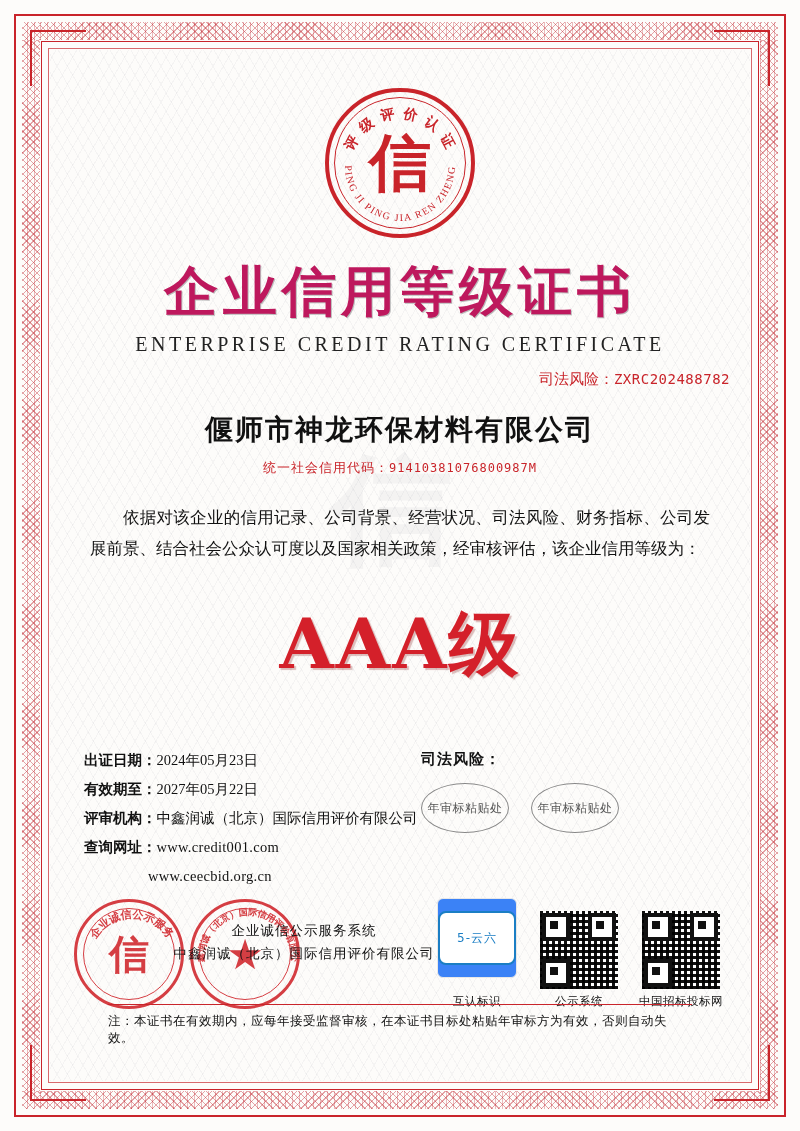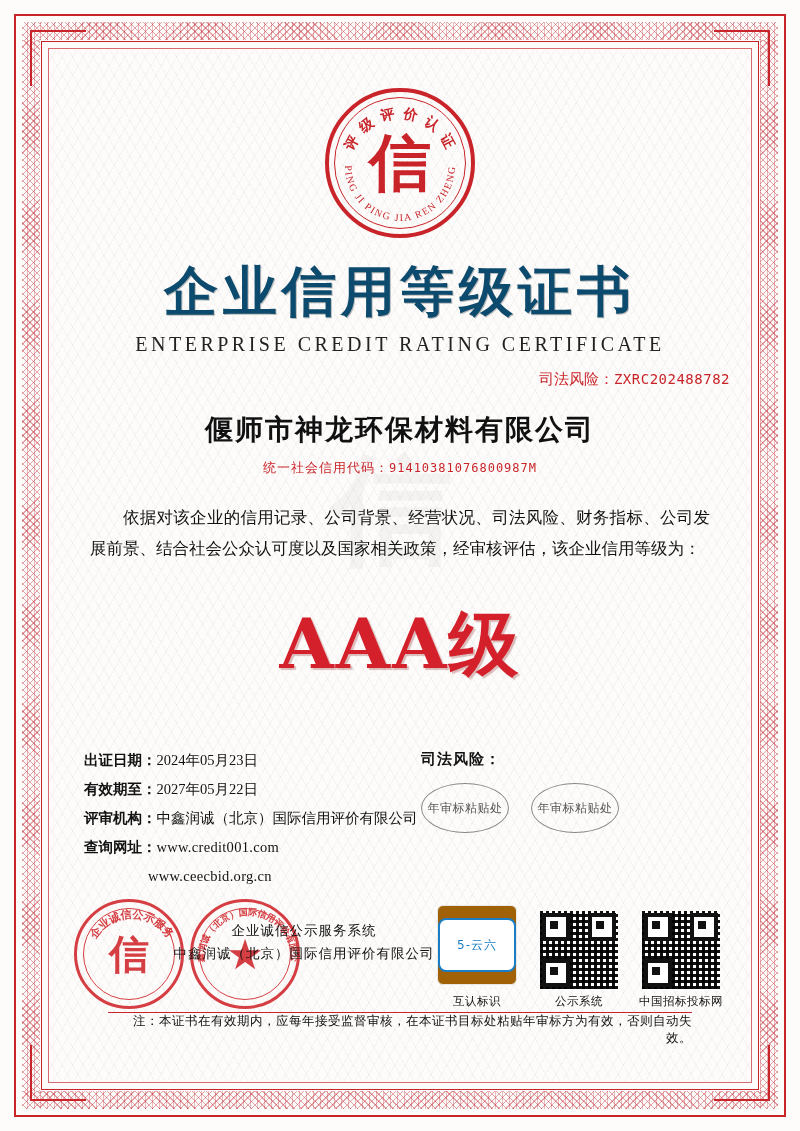--- a/index.html
+++ b/index.html
@@ -146,21 +146,21 @@
   }
   .emblem .arc-cn { font-size: 14px; font-weight: bold; letter-spacing: 2px; }
   .emblem .arc-py { font-size: 10px; letter-spacing: 1.5px; }
 
   
   .title-cn {
     margin-top: 18px;
     text-align: center;
     font-size: 54px;
     font-weight: bold;
-    color: #0c4a6e;
+    color: #be185d;
     letter-spacing: 5px;
     font-family: "DejaVu Sans", sans-serif;
     text-shadow: 1px 1px 0 #bbb;
   }
   .title-en {
     margin-top: 4px;
     text-align: center;
     font-size: 20px;
     letter-spacing: 3.5px;
     color: #222;
@@ -354,26 +354,26 @@
     margin-left: auto;
     padding-right: 12px;
   }
   .badge-col {
     width: 86px;
     text-align: center;
   }
   .badge-logo {
     width: 78px;
     height: 78px;
-    margin: 9px auto;
+    margin: 16px auto;
     border-radius: 6px;
     display: flex;
     align-items: center;
     justify-content: center;
-    background: #a16207;
+    background: #3b82f6;
     border: 1px solid #e8e8e8;
   }
   .logo-cloud {
     width: 74px; height: 50px;
     border-radius: 8px;
     background: #ffffff;
     border: 2px solid #1b7ec4;
     color: #1b7ec4;
     font-size: 12px;
     font-family: "DejaVu Sans", sans-serif;
@@ -415,27 +415,27 @@
     letter-spacing: 0.5px;
     white-space: nowrap;
   }
 
   
   .footnote {
     position: absolute;
     left: 52px;
     right: 52px;
     bottom: 28px;
-    text-align: right;
+    text-align: left;
     font-size: 12.5px;
     color: #111;
     font-family: "DejaVu Sans", sans-serif;
     letter-spacing: 0.5px;
     border-top: 1px solid #c9242a;
-    padding-top: 0;
+    padding-top: 8px;
   }
 </style>
 </head>
 <body>
 
 <div class="certificate">
 
   <div class="frame-outer"></div>
   <div class="frame-band"></div>
   <div class="frame-band-mask"></div>

